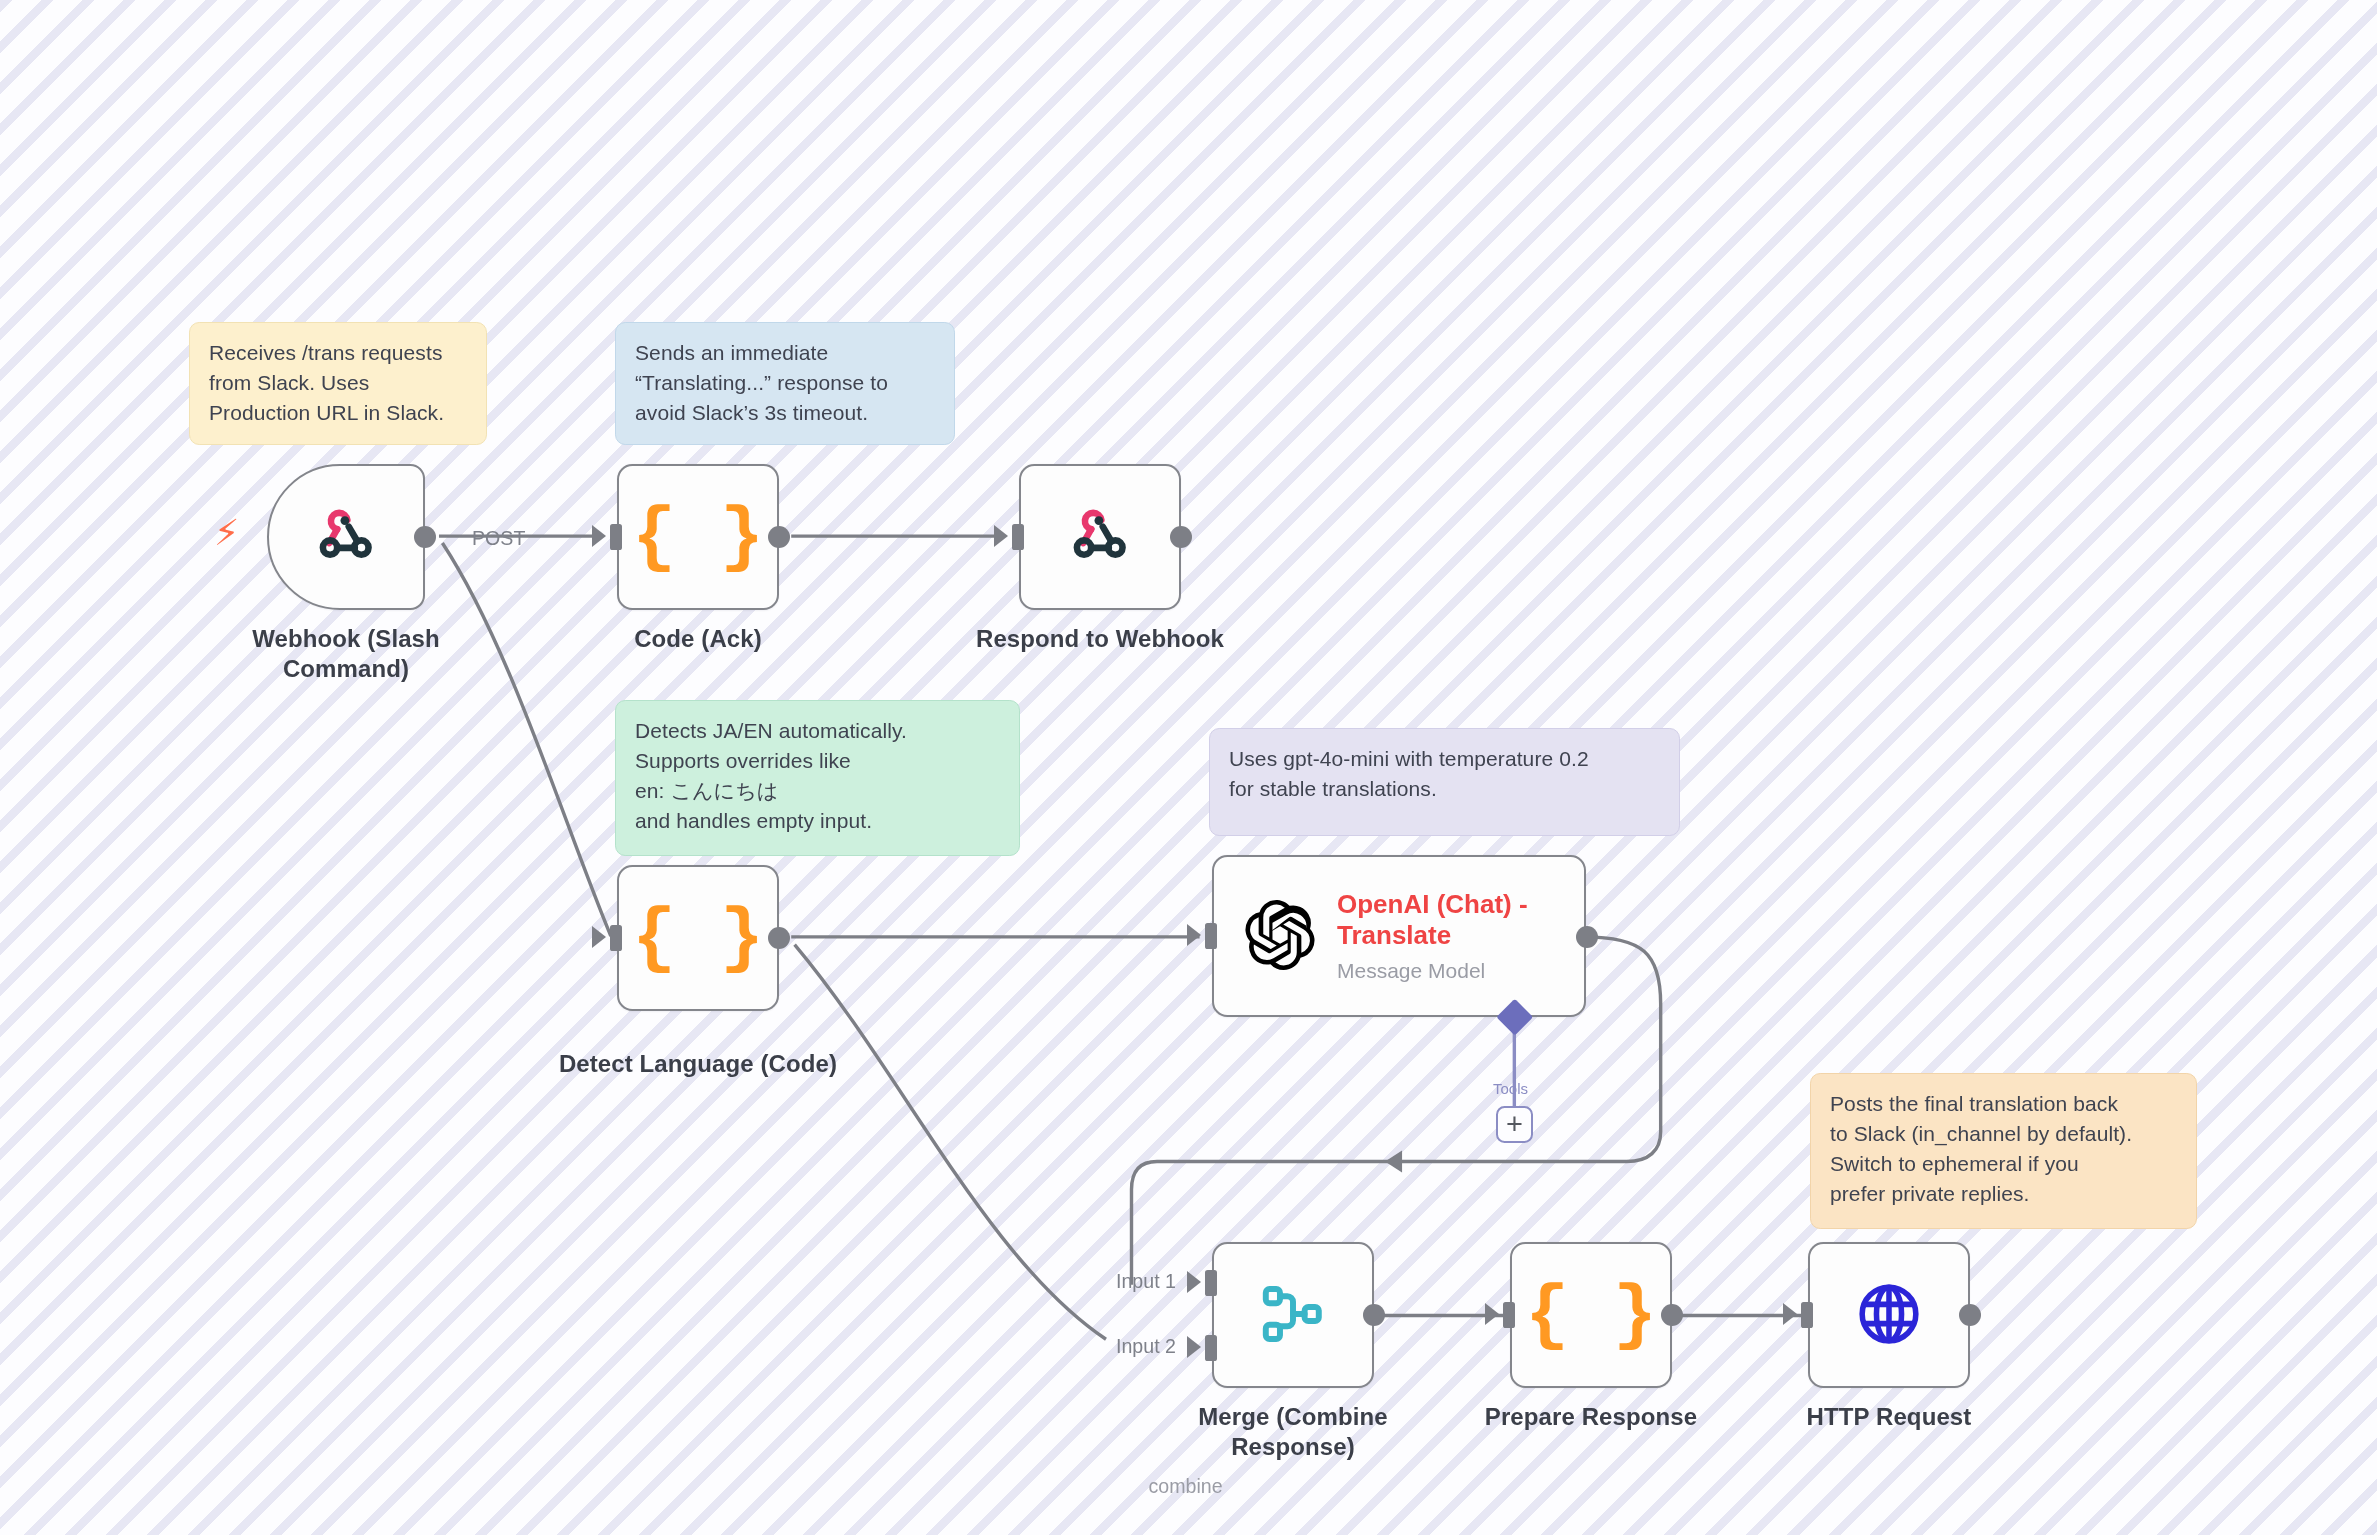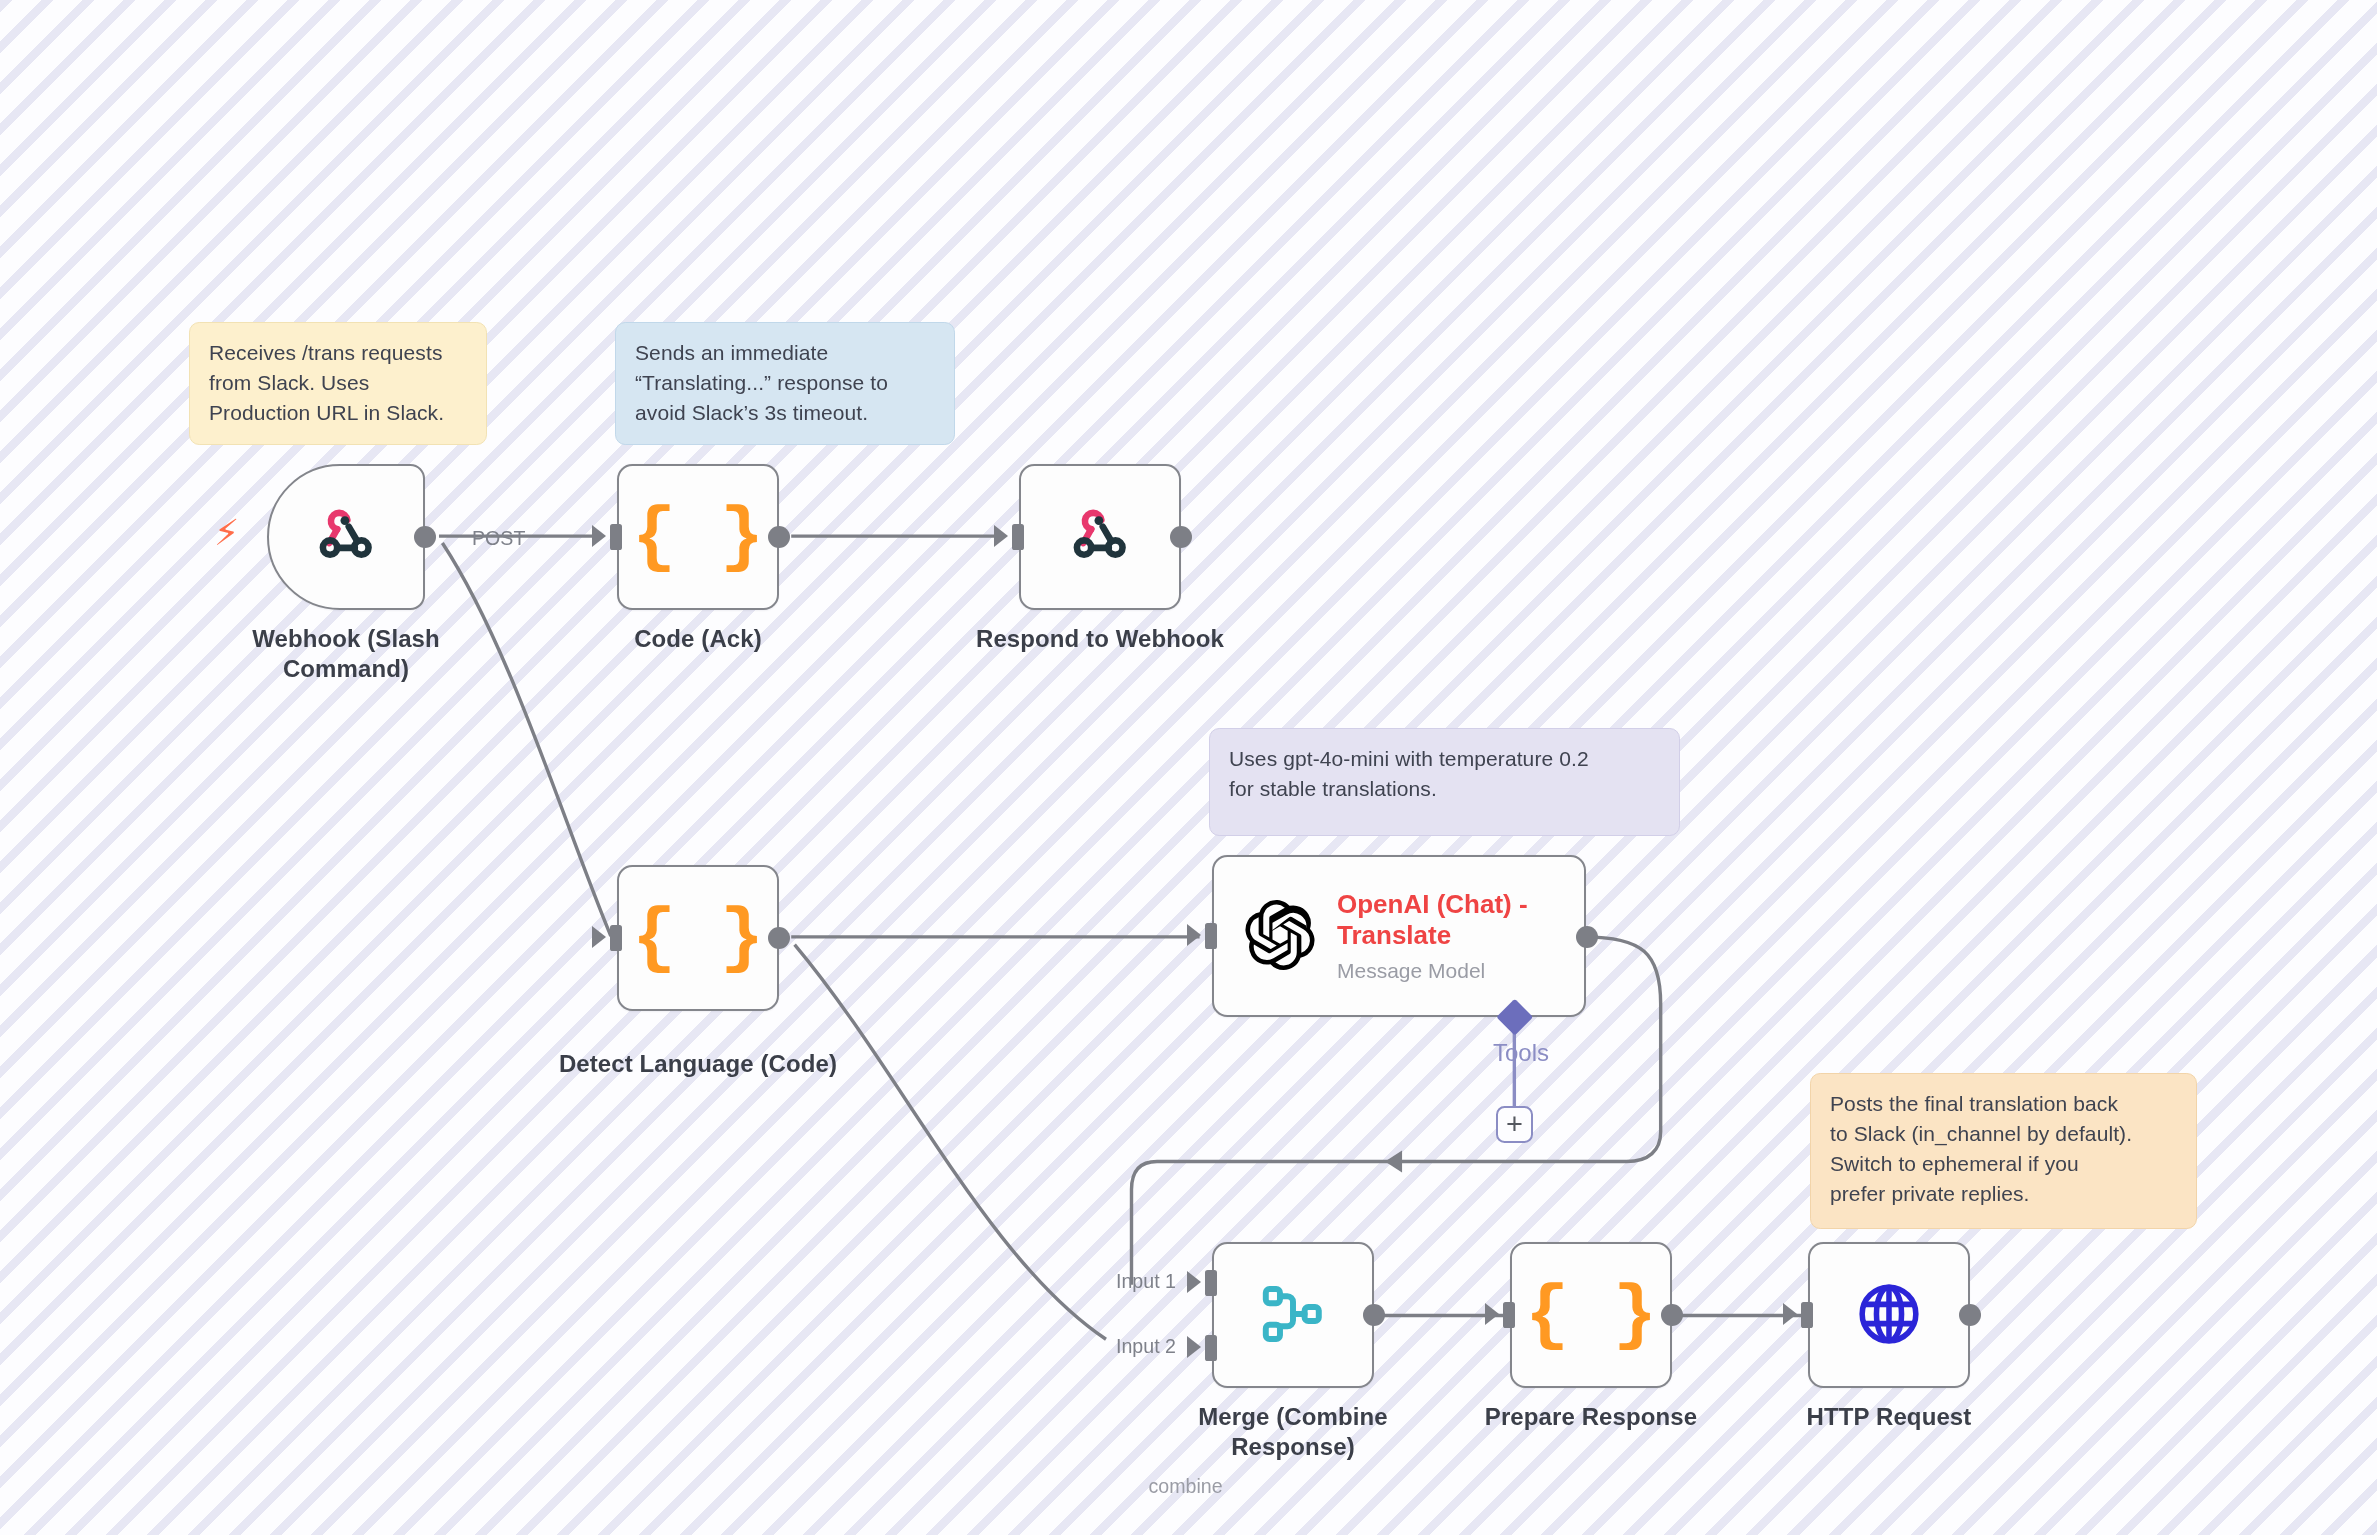--- a/index.html
+++ b/index.html
@@ -65,21 +65,21 @@
   .port.in{width:12px;height:25.5px;border-radius:2.6px;}
   .arrowin{position:absolute;width:0;height:0;
     border-top:11px solid transparent;border-bottom:11px solid transparent;
     border-left:14.5px solid #7d7f86;}
   .portlabel{position:absolute;font-size:19.6px;color:#7e818a;white-space:nowrap;margin-left:30px;}
 
   .bolt{position:absolute;font-size:36px;color:#ff6d4a;line-height:1;}
 
   .tools-diamond{position:absolute;width:25.5px;height:25.5px;background:#6c6ebc;
      transform:rotate(45deg);border-radius:2.6px;}
-  .tools-label{position:absolute;font-size:24px;color:#8b8dc4;white-space:nowrap;}
+  .tools-label{position:absolute;font-size:15px;color:#8b8dc4;white-space:nowrap;margin-top:41px;}
   .plus-btn{position:absolute;width:37px;height:37px;border:2.6px solid #8b8dc4;
      border-radius:8.5px;background:#fdfdff;display:flex;align-items:center;
      justify-content:center;font-size:29px;color:#55585f;line-height:1;
      box-sizing:border-box;}
 </style>
 </head>
 <body>
 
 <div id="canvas">
 
@@ -115,20 +115,24 @@
   </svg>
 
   <div class="note yellow" style="left:189px;top:322px;width:298px;height:123px;">Receives /trans requests
 from Slack. Uses
 Production URL in Slack.</div>
 
   <div class="note blue" style="left:615px;top:322px;width:340px;height:123px;">Sends an immediate
 “Translating...” response to
 avoid Slack’s 3s timeout.</div>
 
+  <div class="note green" style="left:615px;top:700px;width:405px;height:156px;">Detects JA/EN automatically.
+Supports overrides like
+en: こんにちは
+and handles empty input.</div>
 
   <div class="note purple" style="left:1209px;top:728px;width:471px;height:108px;">Uses gpt-4o-mini with temperature 0.2
 for stable translations.</div>
 
   <div class="note orange" style="left:1810px;top:1073px;width:387px;height:156px;">Posts the final translation back
 to Slack (in_channel by default).
 Switch to ephemeral if you
 prefer private replies.</div>
 
   <div class="node trigger" style="left:267px;top:464px;width:158px;height:146px;">

